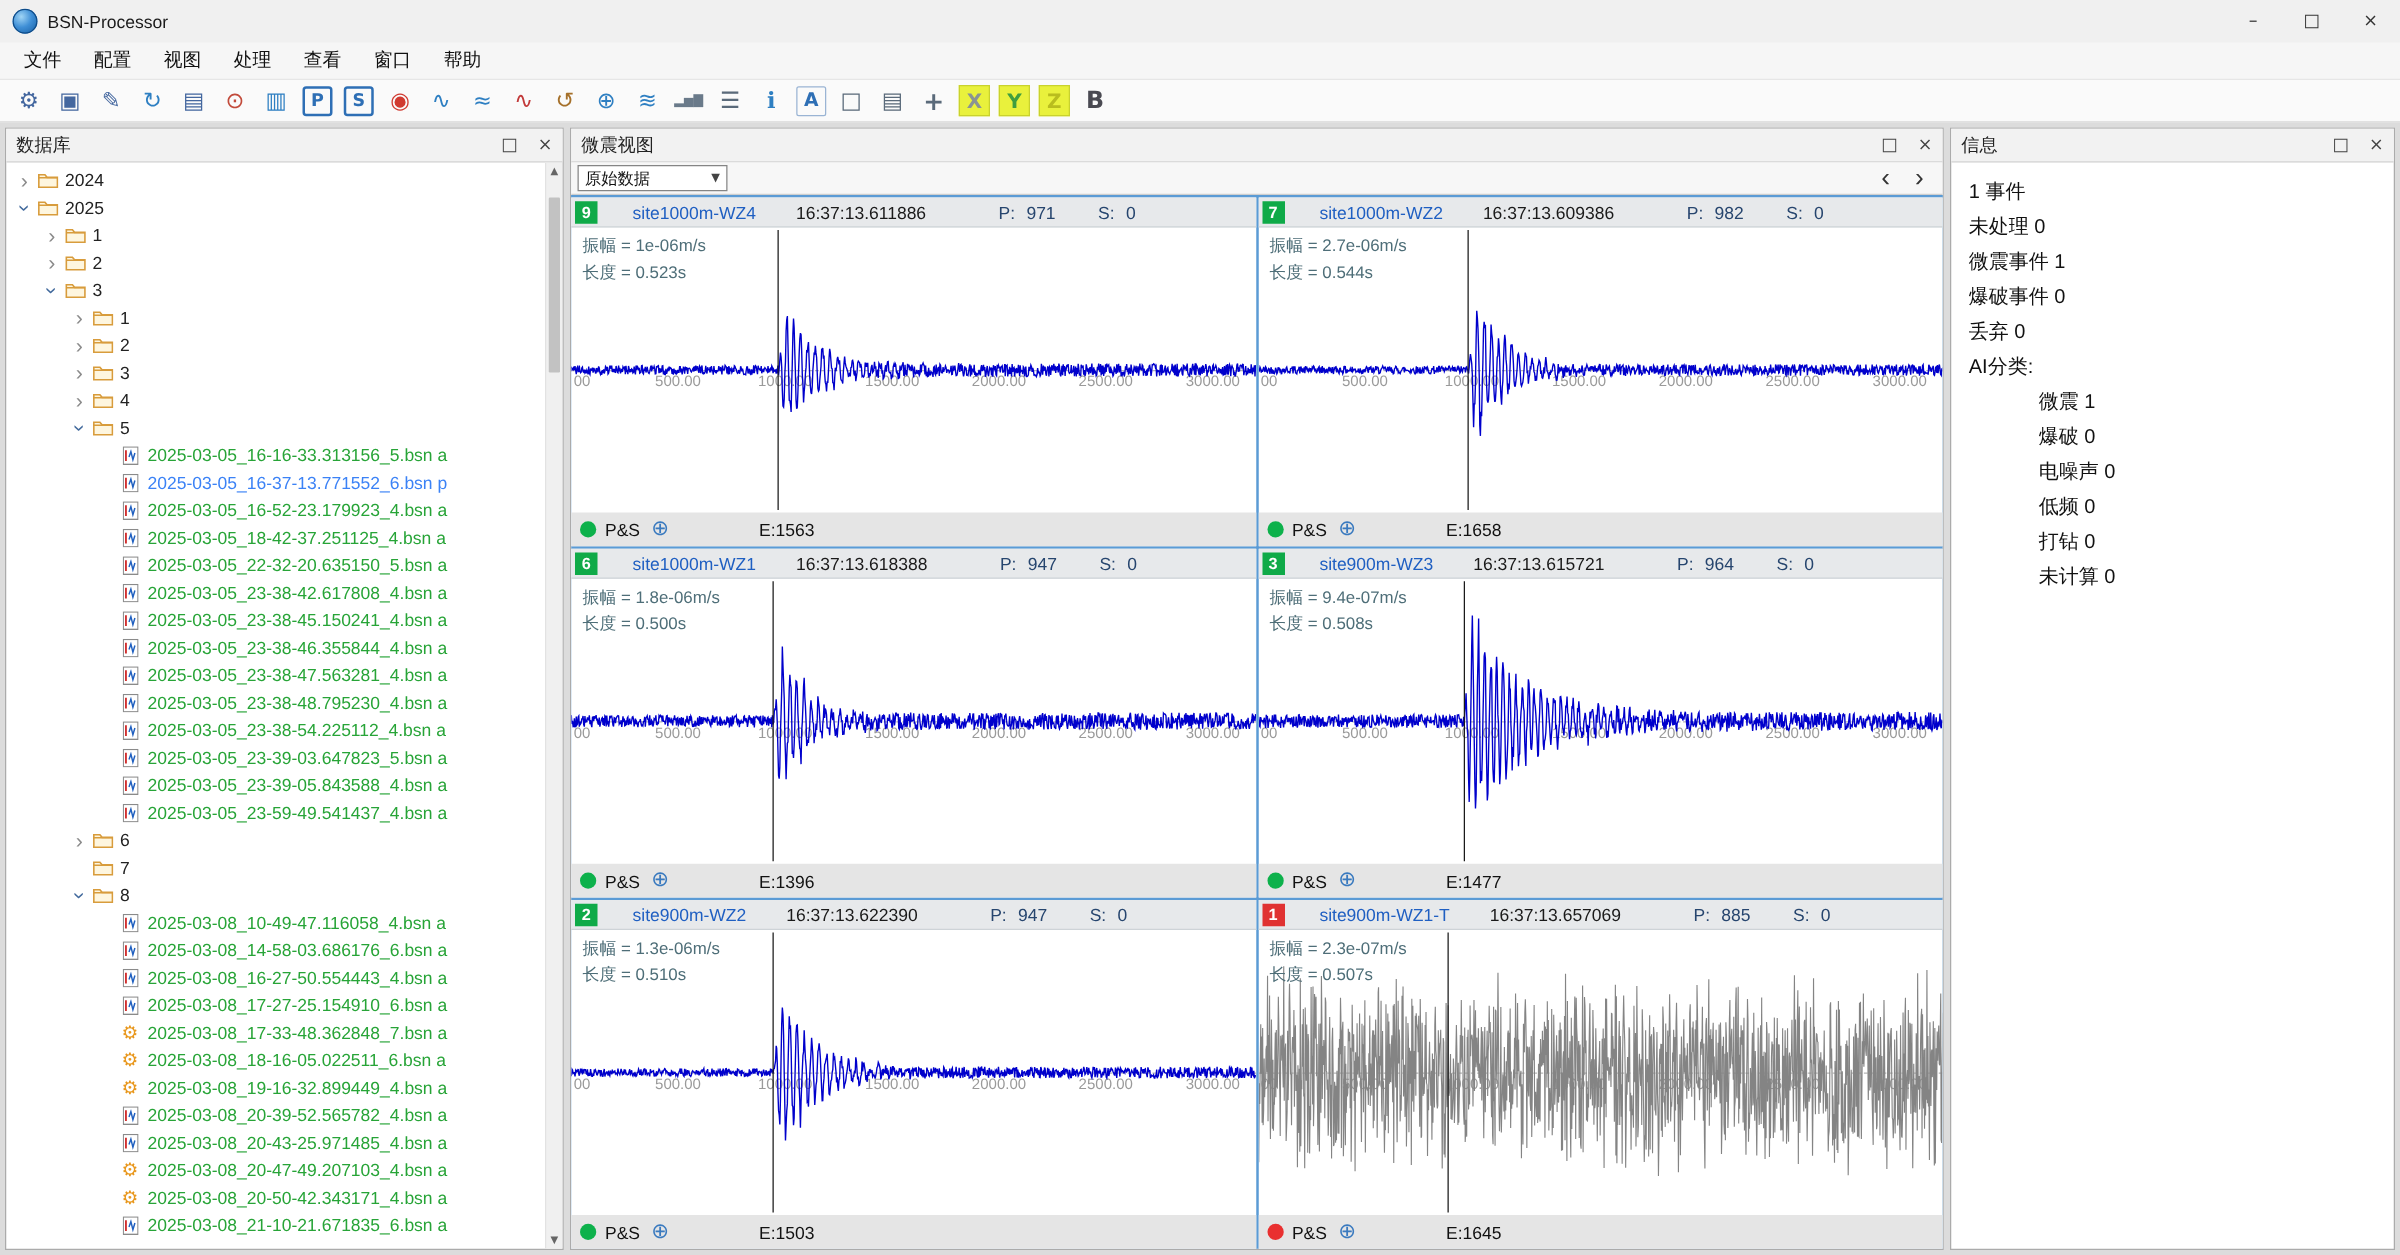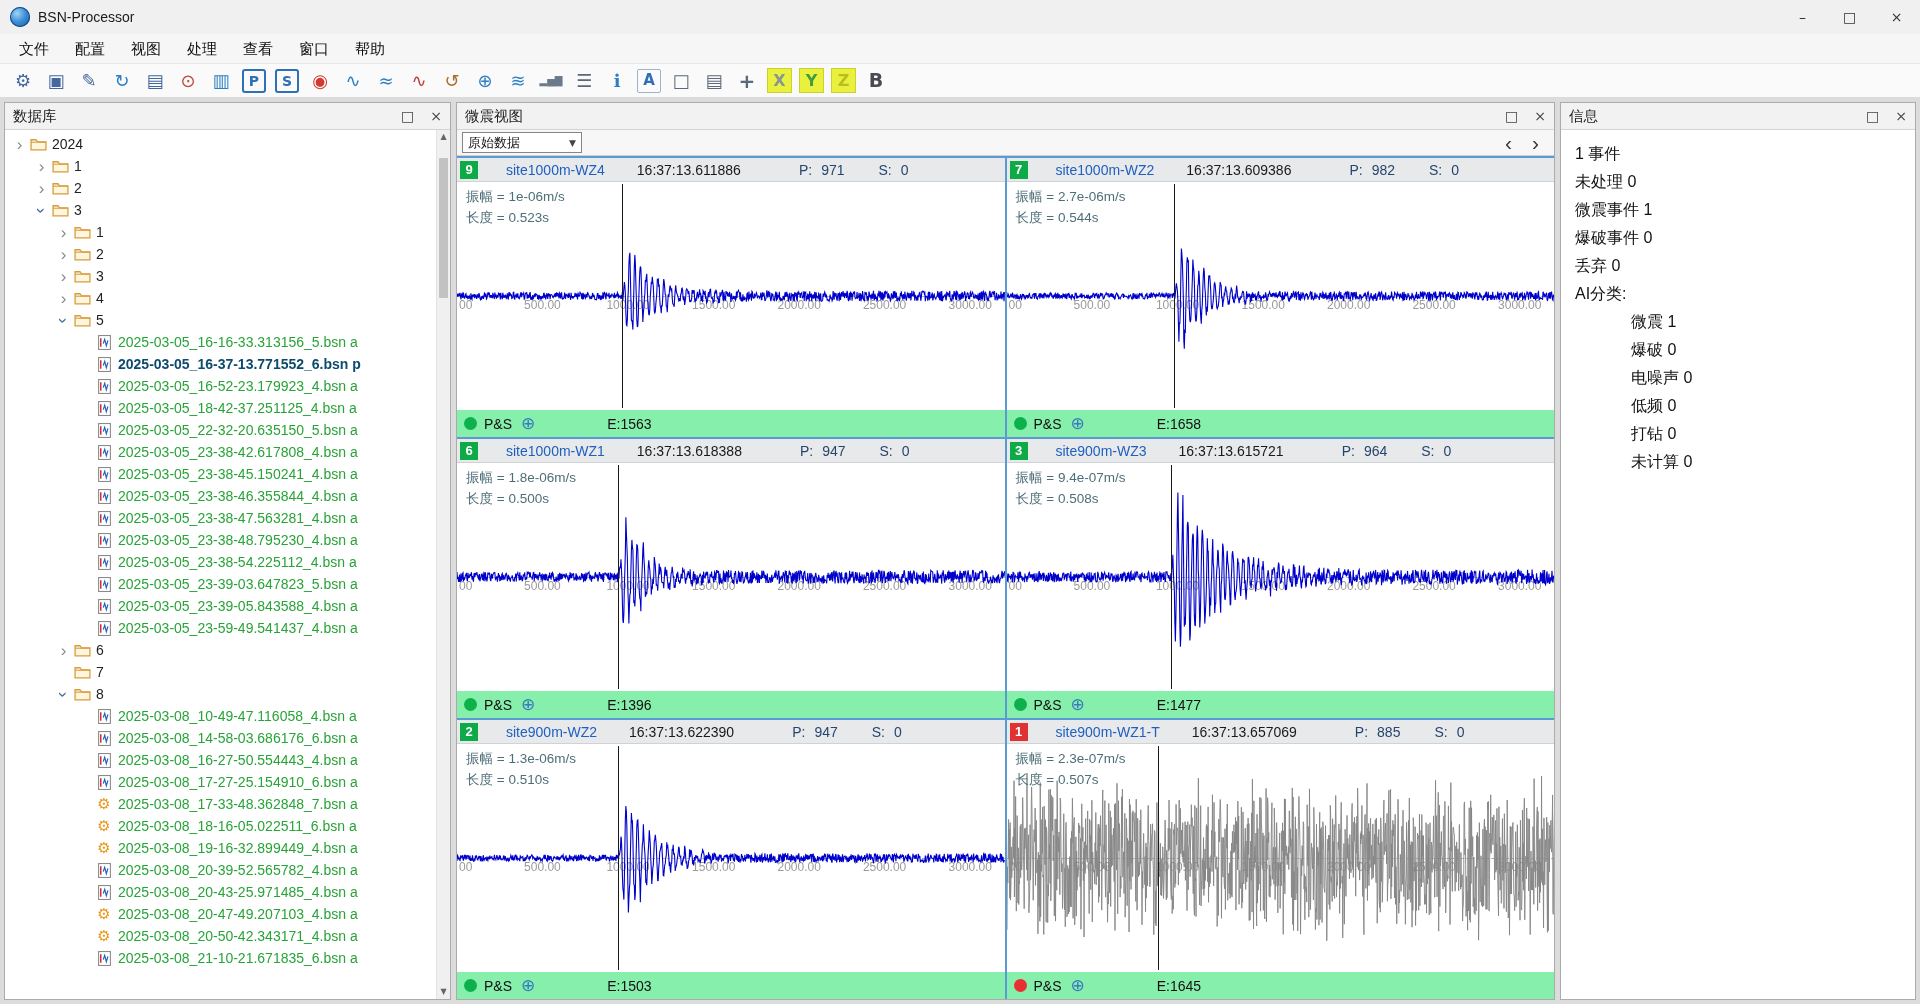--- a/index.html
+++ b/index.html
@@ -45,21 +45,21 @@
   
   .panel-left{width:447px;flex:none;}
   .tree{flex:1;position:relative;overflow:hidden;padding-top:3px;}
   .trow{height:22px;display:flex;align-items:center;white-space:nowrap;font-size:14px;}
   .texp{width:17px;flex:none;text-align:center;color:#8a8a8a;font-size:17px;line-height:1;display:inline-block;}
   .texp.open{transform:rotate(90deg);color:#41699c;}
   .ticon{width:20px;flex:none;display:flex;align-items:center;justify-content:center;margin-right:4px;}
   .ticon.gear{font-family:"DejaVu Sans",sans-serif;color:#e8971c;font-size:15px;}
   .tlabel.folder{color:#222;}
   .tlabel.green{color:#27a437;}
-  .tlabel.selected{color:#0c4a6e;font-weight:bold;}
+  .tlabel.selected{color:#3b82f6;}
   .scrollbar{position:absolute;top:0;right:0;bottom:0;width:14px;background:#f0f0f0;border-left:1px solid #e2e2e2;
     display:flex;flex-direction:column;align-items:center;}
   .sb-arrow{font-size:8px;color:#666;height:14px;line-height:14px;font-family:"DejaVu Sans",sans-serif;}
   .sb-thumb{width:9px;height:140px;background:#c2c2c2;border-radius:1px;margin-top:14px;}
   .sb-fill{flex:1;}
 
   
   .panel-center{flex:1;}
   .view-strip{height:26px;flex:none;background:#f7f7f7;border-bottom:1px solid #cfcfcf;display:flex;align-items:center;padding:0 5px;}
   .dropdown{width:120px;height:21px;background:#fff;border:1px solid #858585;display:flex;align-items:center;
@@ -77,21 +77,21 @@
   .time{color:#1a1a1a;margin-left:32px;}
   .pgroup{margin-left:58px;color:#26456e;display:flex;gap:9px;}
   .sgroup{margin-left:34px;color:#26456e;display:flex;gap:9px;}
   .plot{flex:1;position:relative;min-height:0;overflow:hidden;}
   .overlay{position:absolute;left:9px;top:5px;z-index:3;font-size:13.5px;color:#4e6e78;line-height:1.55;}
   .midline{position:absolute;left:0;right:0;top:50%;border-top:1px dashed #b5b5b5;z-index:0;}
   .ticks span{position:absolute;top:calc(50% + 2px);transform:translateX(-50%);
     font-size:12px;color:#9a9a9a;z-index:1;}
   .trace-svg{position:absolute;left:0;top:0;width:100%;height:100%;z-index:2;}
   .pickline{position:absolute;top:2px;bottom:2px;width:1px;background:#1a1a1a;z-index:2;}
-  .cell-foot{height:27px;flex:none;background:#86efac;display:flex;align-items:center;padding:0 7px;font-size:14px;}
+  .cell-foot{height:27px;flex:none;background:#e5e5e5;display:flex;align-items:center;padding:0 7px;font-size:14px;}
   .dot{width:13px;height:13px;border-radius:50%;flex:none;margin-right:7px;}
   .psname{color:#111;}
   .zoombtn{color:#3a7abf;font-size:17px;margin-left:9px;font-family:"DejaVu Sans",sans-serif;line-height:1;}
   .energy{margin-left:72px;color:#111;}
 
   
   .panel-right{width:356px;flex:none;}
   .info-content{flex:1;padding:10px 0 0 14px;font-size:16px;}
   .info-line{height:28px;line-height:28px;color:#111;}
   .info-line.ind1{padding-left:56px;}
@@ -229,20 +229,29 @@
       </div>
       <div class="tree">
           <div class="trow" style="padding-left: 6px;">
     <span class="texp">›</span>
     <span class="ticon">
               <svg width="17" height="14" viewBox="0 0 16 13">
                 <use href="#sym-folder"></use>
               </svg>
             </span>
     <span class="tlabel folder">2024</span>
+  </div>
+          <div class="trow" style="padding-left: 6px;">
+    <span class="texp open">›</span>
+    <span class="ticon">
+              <svg width="17" height="14" viewBox="0 0 16 13">
+                <use href="#sym-folder"></use>
+              </svg>
+            </span>
+    <span class="tlabel folder">2025</span>
   </div>
           <div class="trow" style="padding-left: 28px;">
     <span class="texp">›</span>
     <span class="ticon">
               <svg width="17" height="14" viewBox="0 0 16 13">
                 <use href="#sym-folder"></use>
               </svg>
             </span>
     <span class="tlabel folder">1</span>
   </div>

